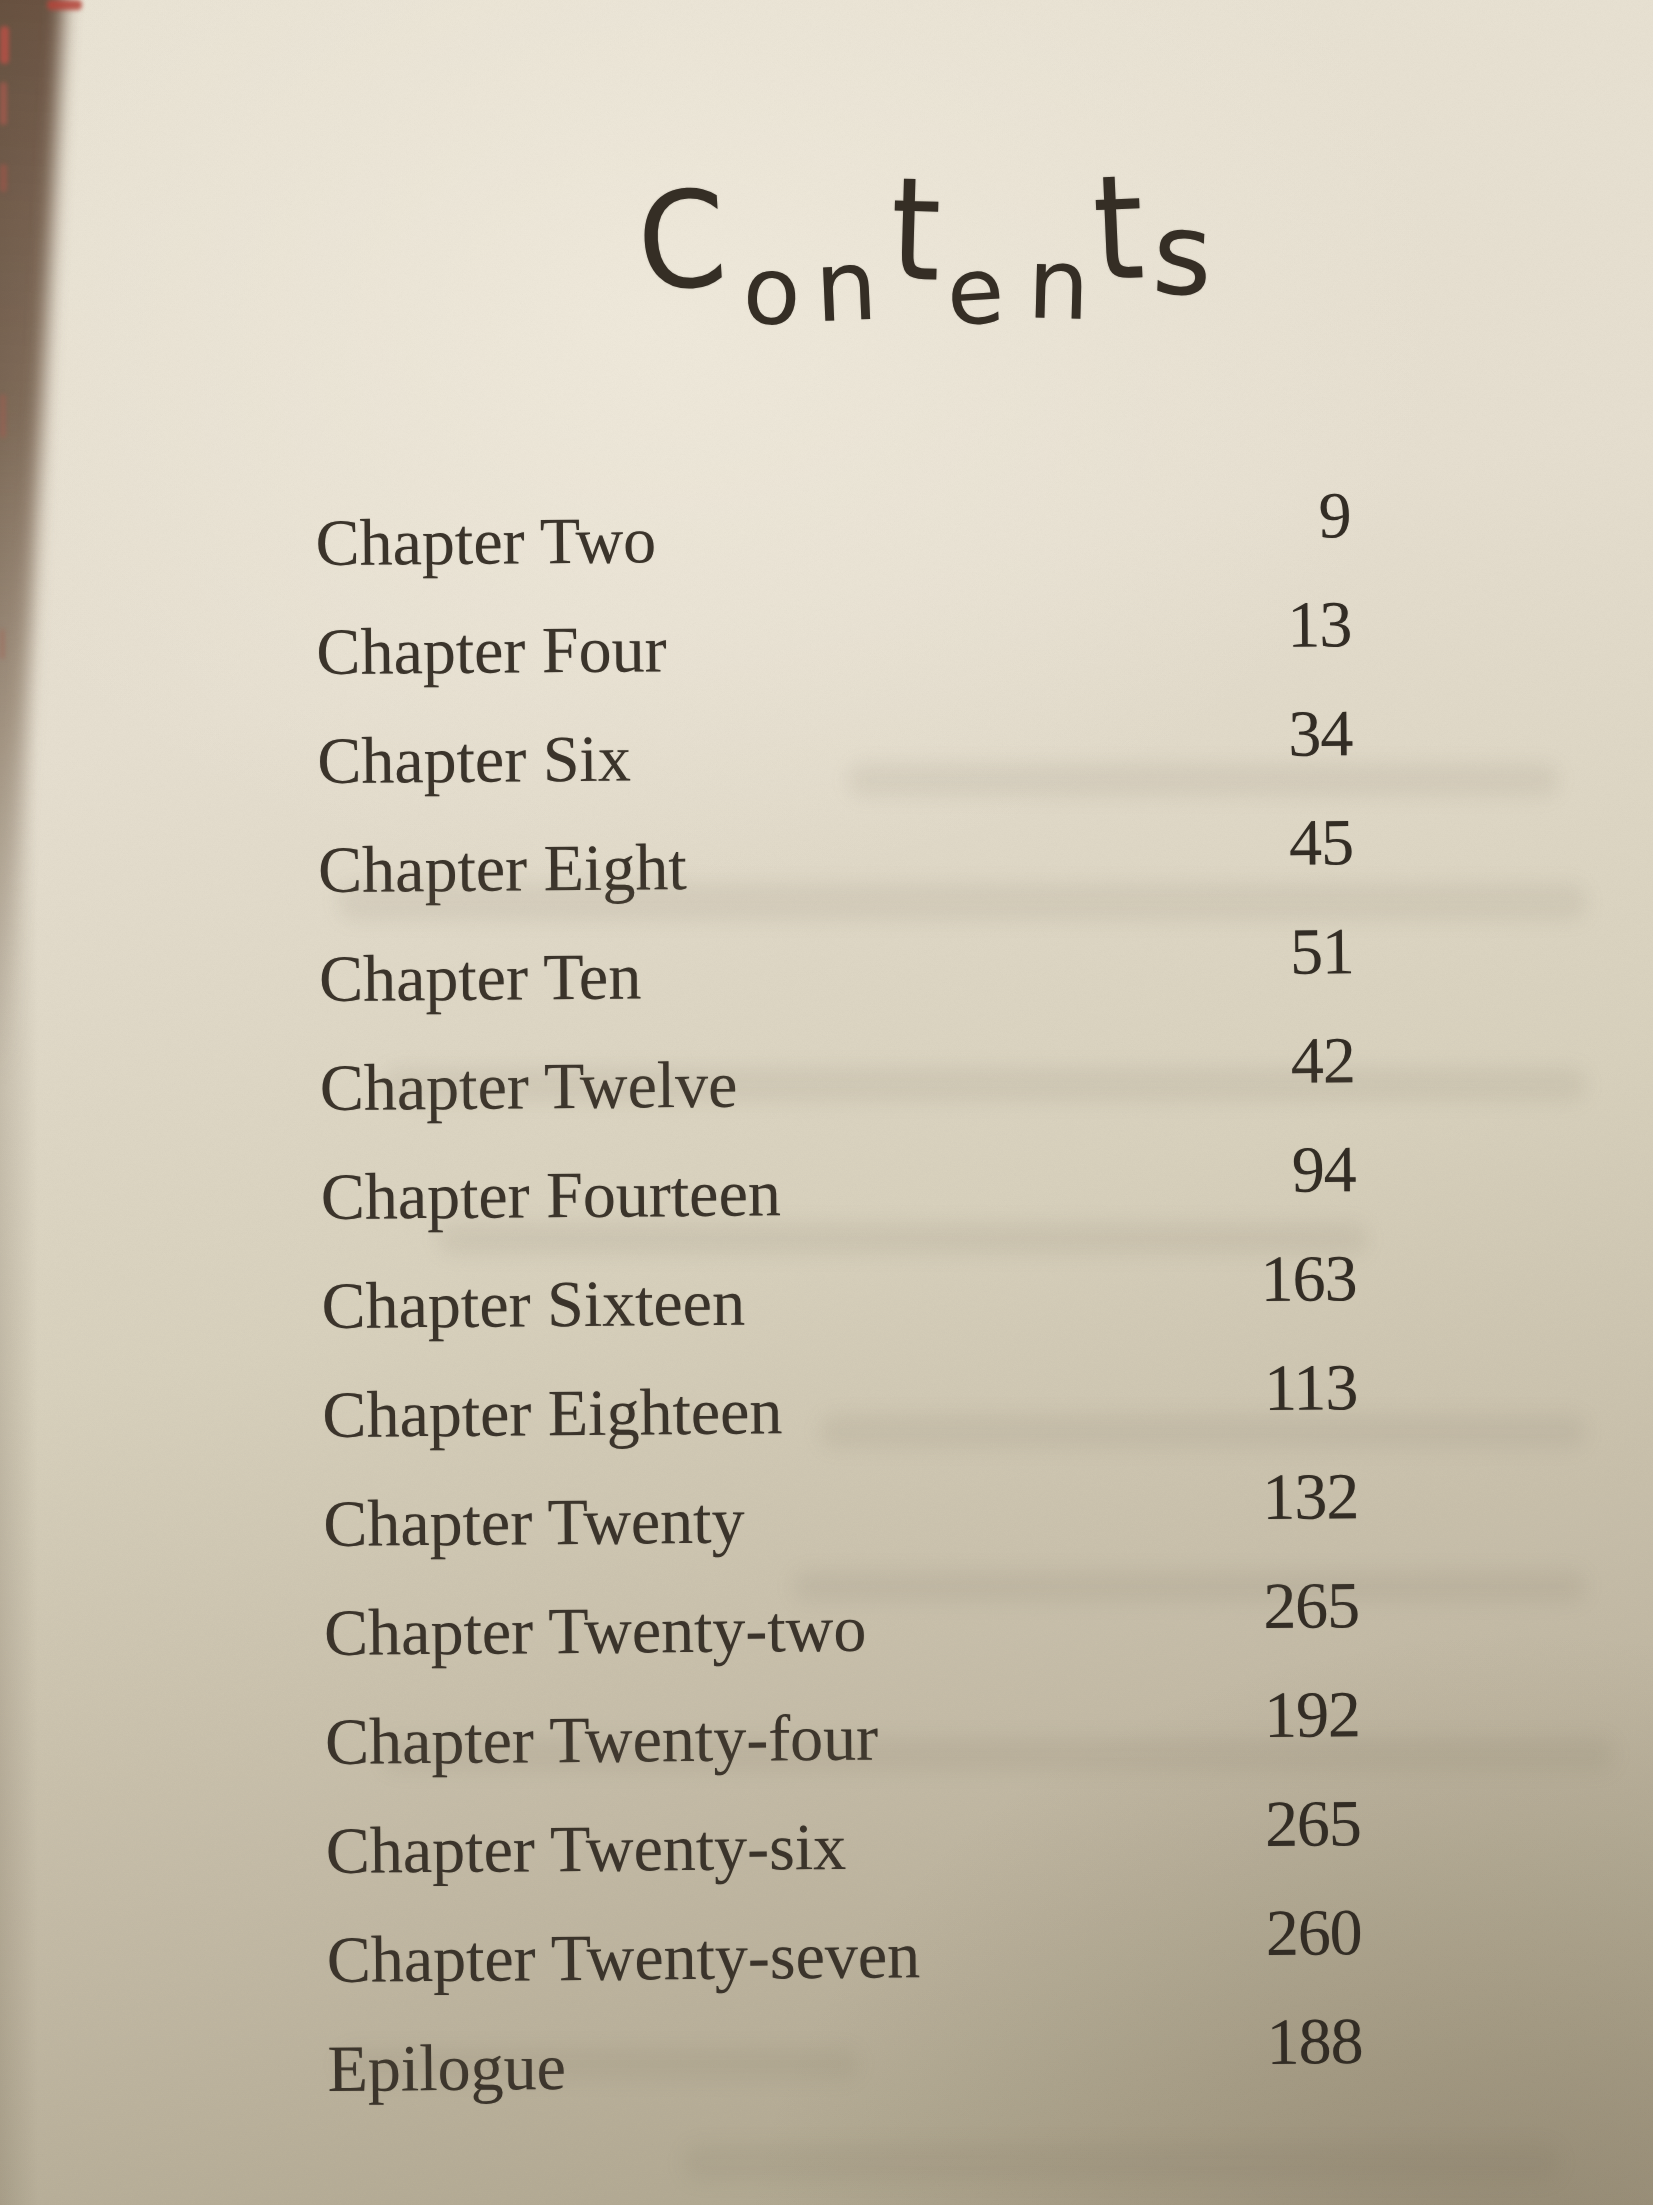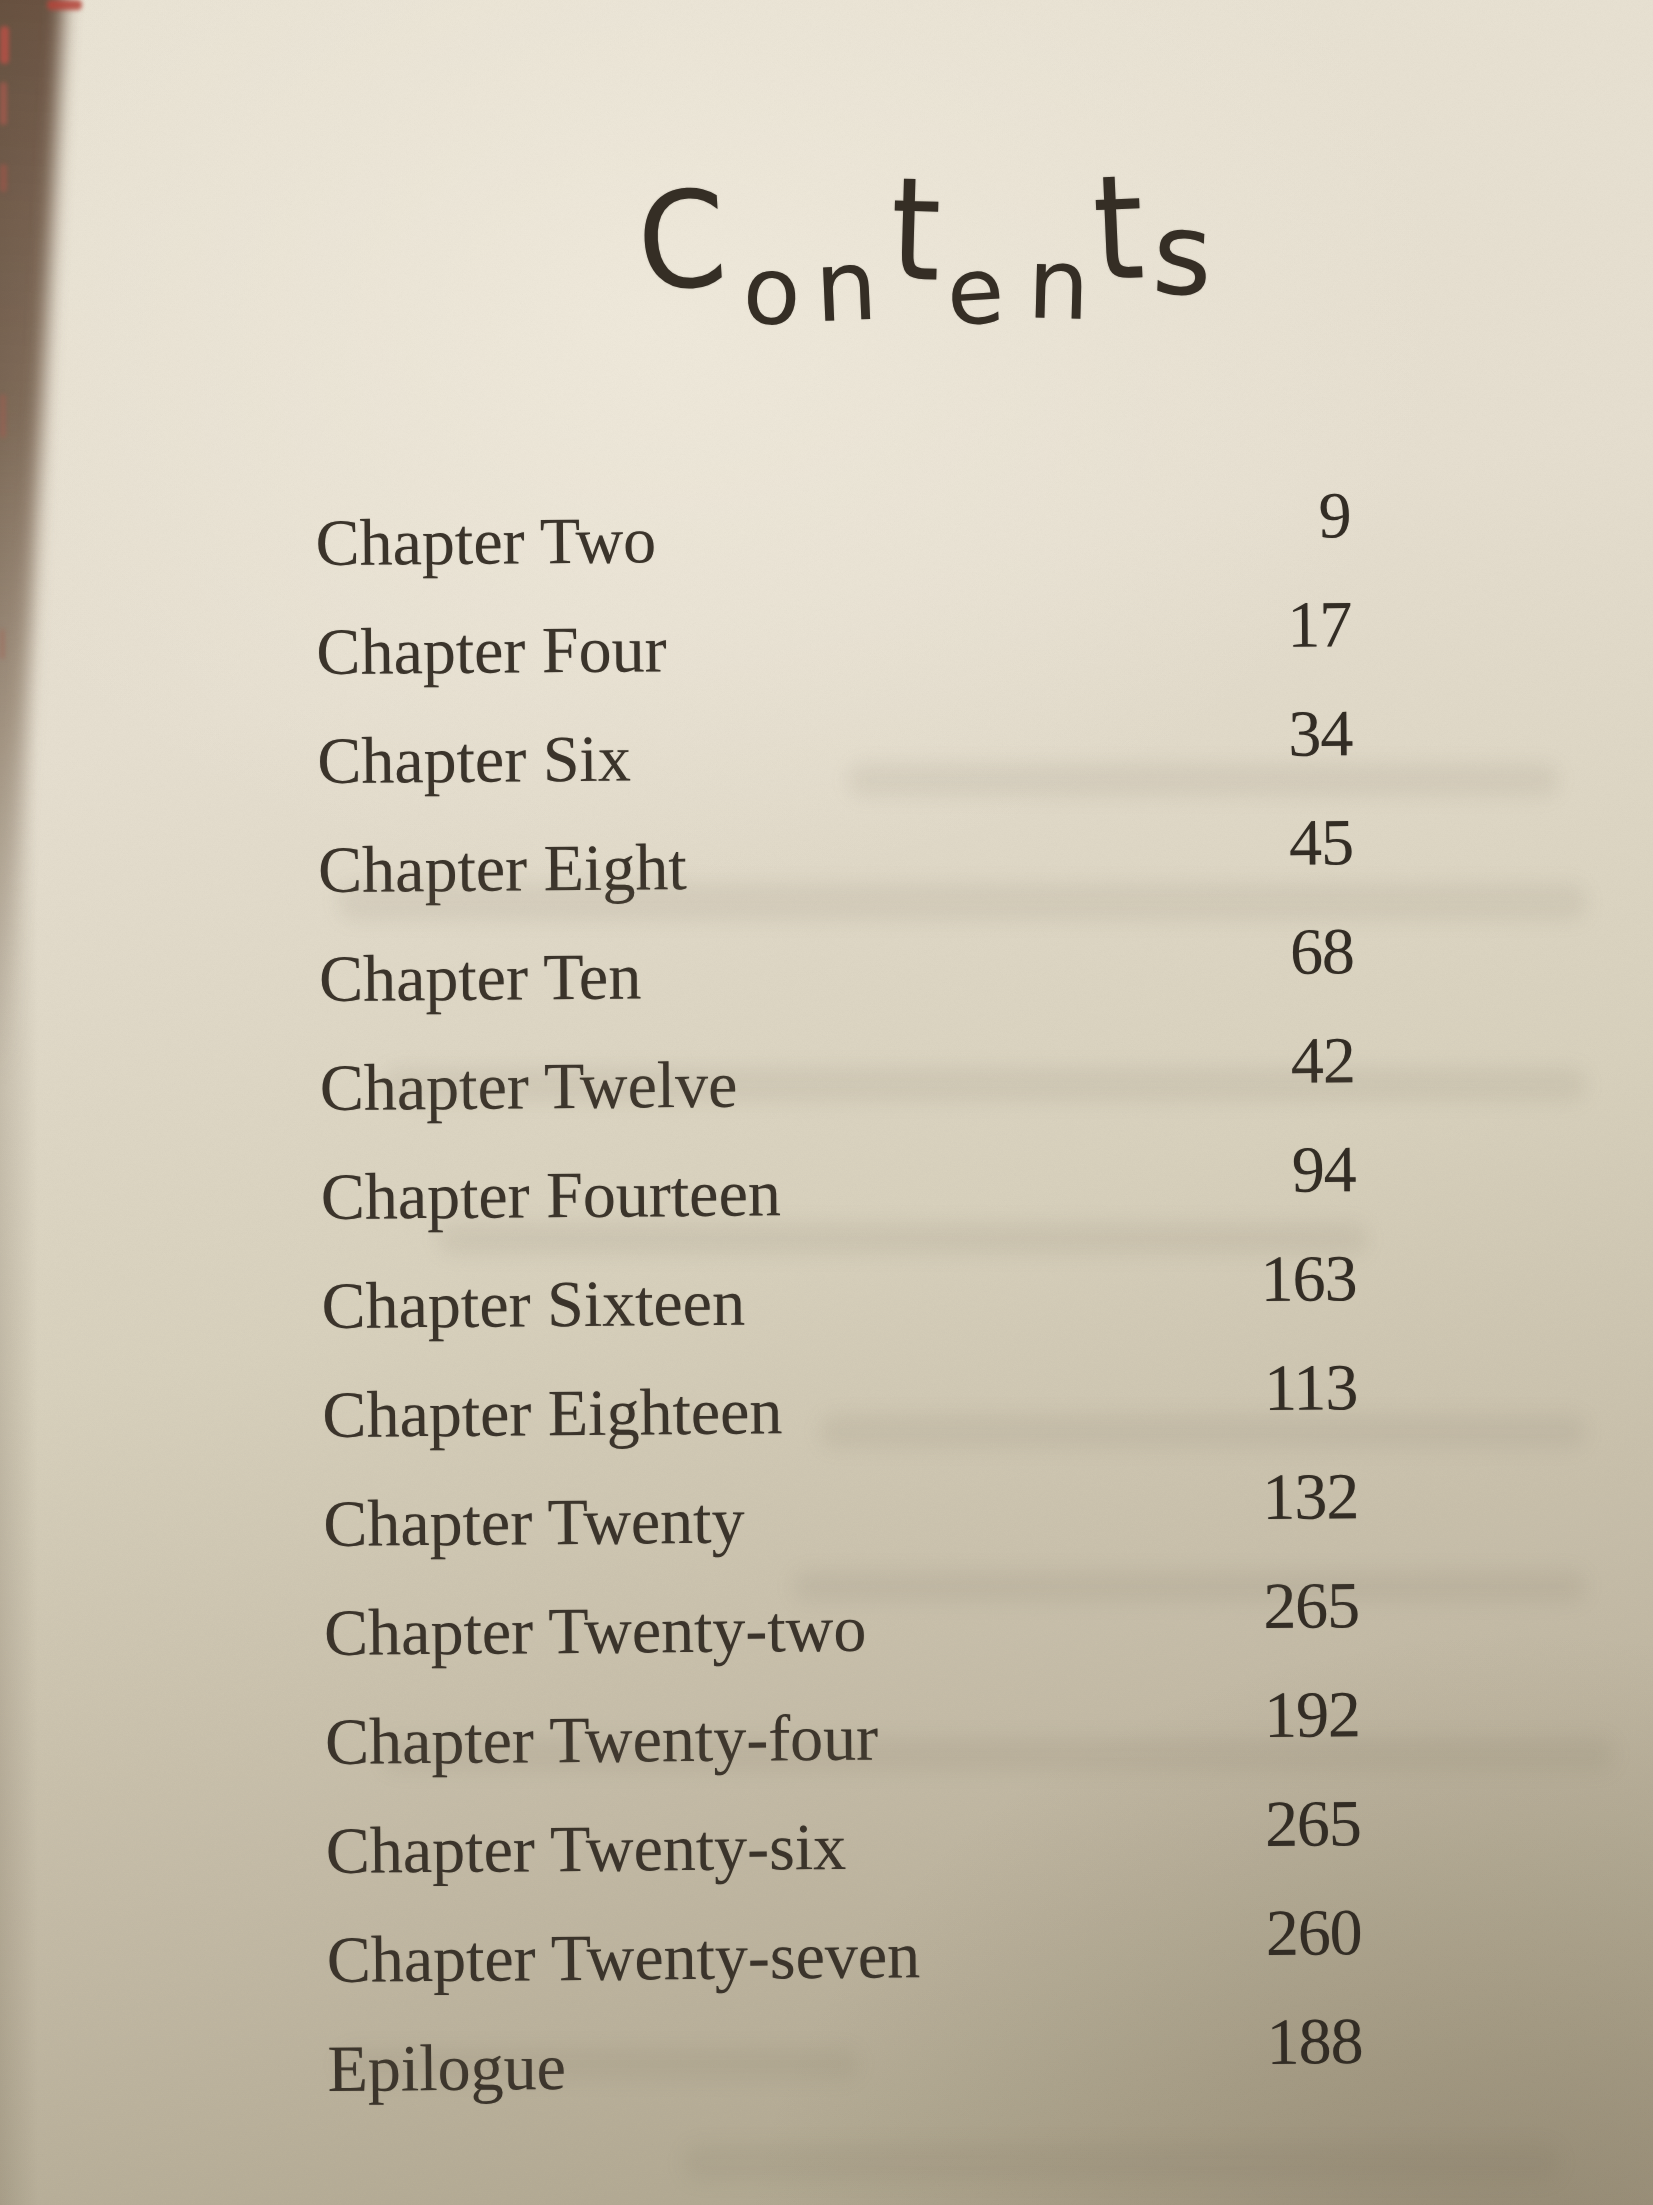--- a/index.html
+++ b/index.html
@@ -88,33 +88,33 @@
         <span>t</span>
         <span>s</span>
       </h1>
     <div class="toc" id="toc">
         <div class="row">
           <span class="label">Chapter Two</span>
           <span class="num">9</span>
         </div>
         <div class="row">
           <span class="label">Chapter Four</span>
-          <span class="num">17</span>
+          <span class="num">13</span>
         </div>
         <div class="row">
           <span class="label">Chapter Six</span>
           <span class="num">34</span>
         </div>
         <div class="row">
           <span class="label">Chapter Eight</span>
           <span class="num">45</span>
         </div>
         <div class="row">
           <span class="label">Chapter Ten</span>
-          <span class="num">68</span>
+          <span class="num">51</span>
         </div>
         <div class="row">
           <span class="label">Chapter Twelve</span>
           <span class="num">42</span>
         </div>
         <div class="row">
           <span class="label">Chapter Fourteen</span>
           <span class="num">94</span>
         </div>
         <div class="row">

